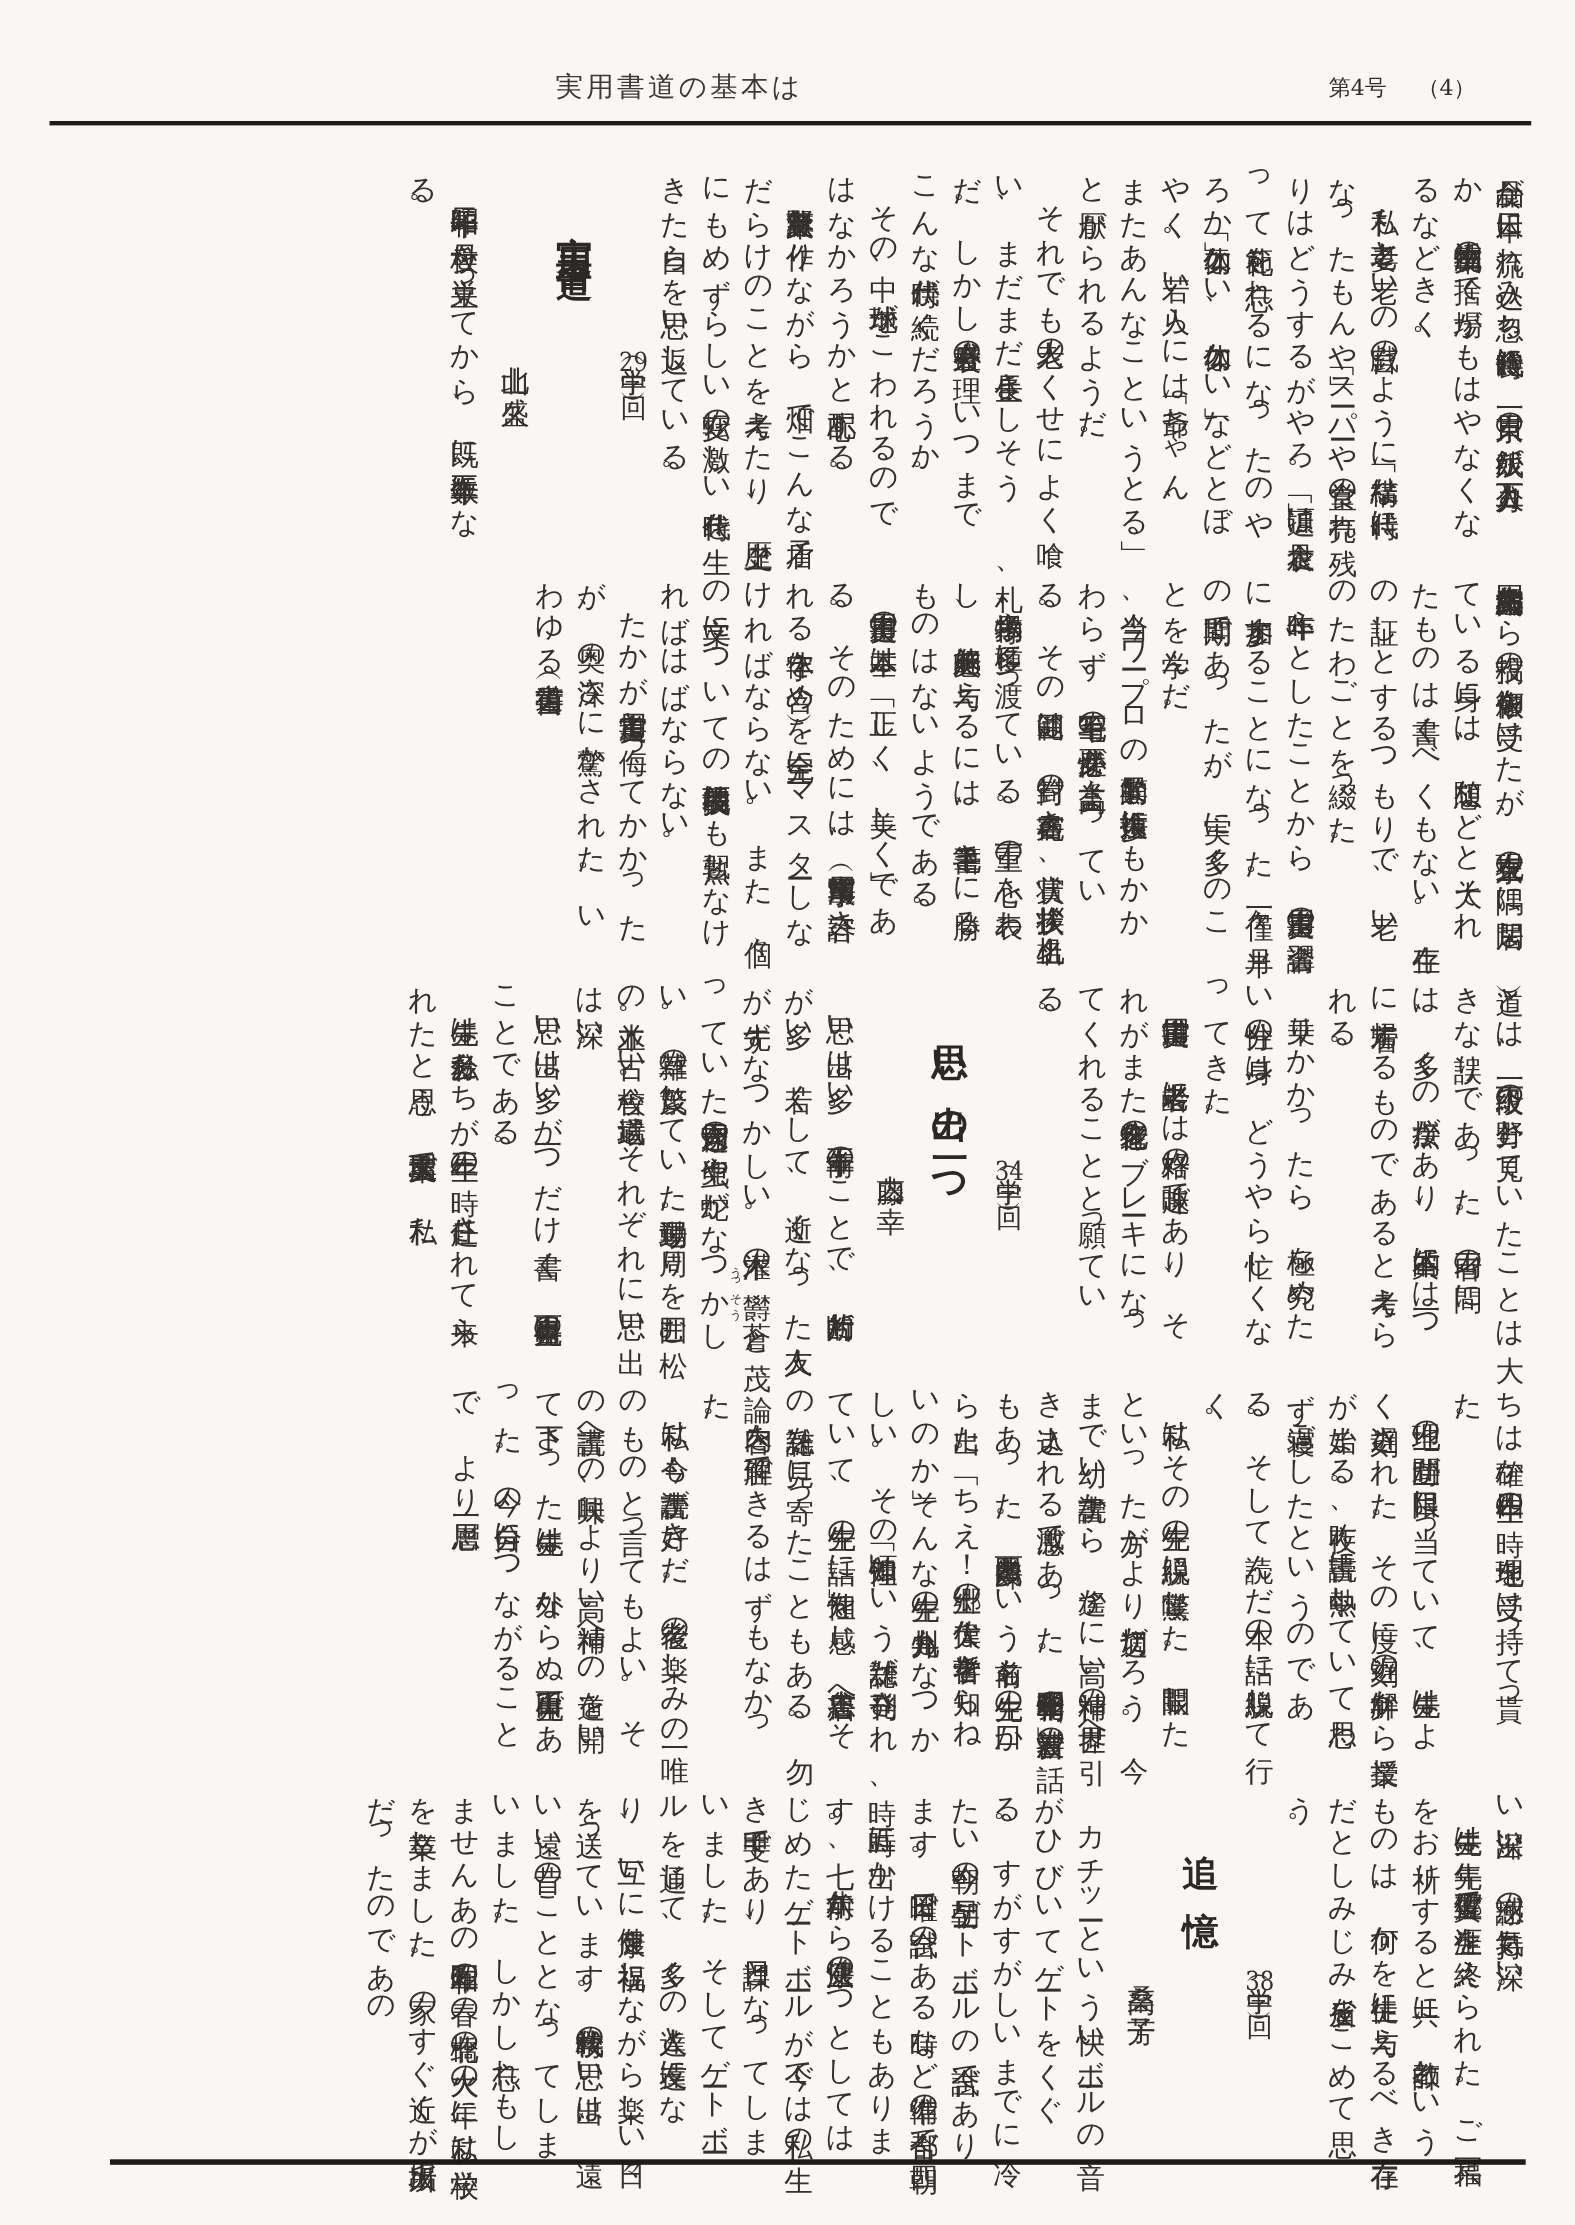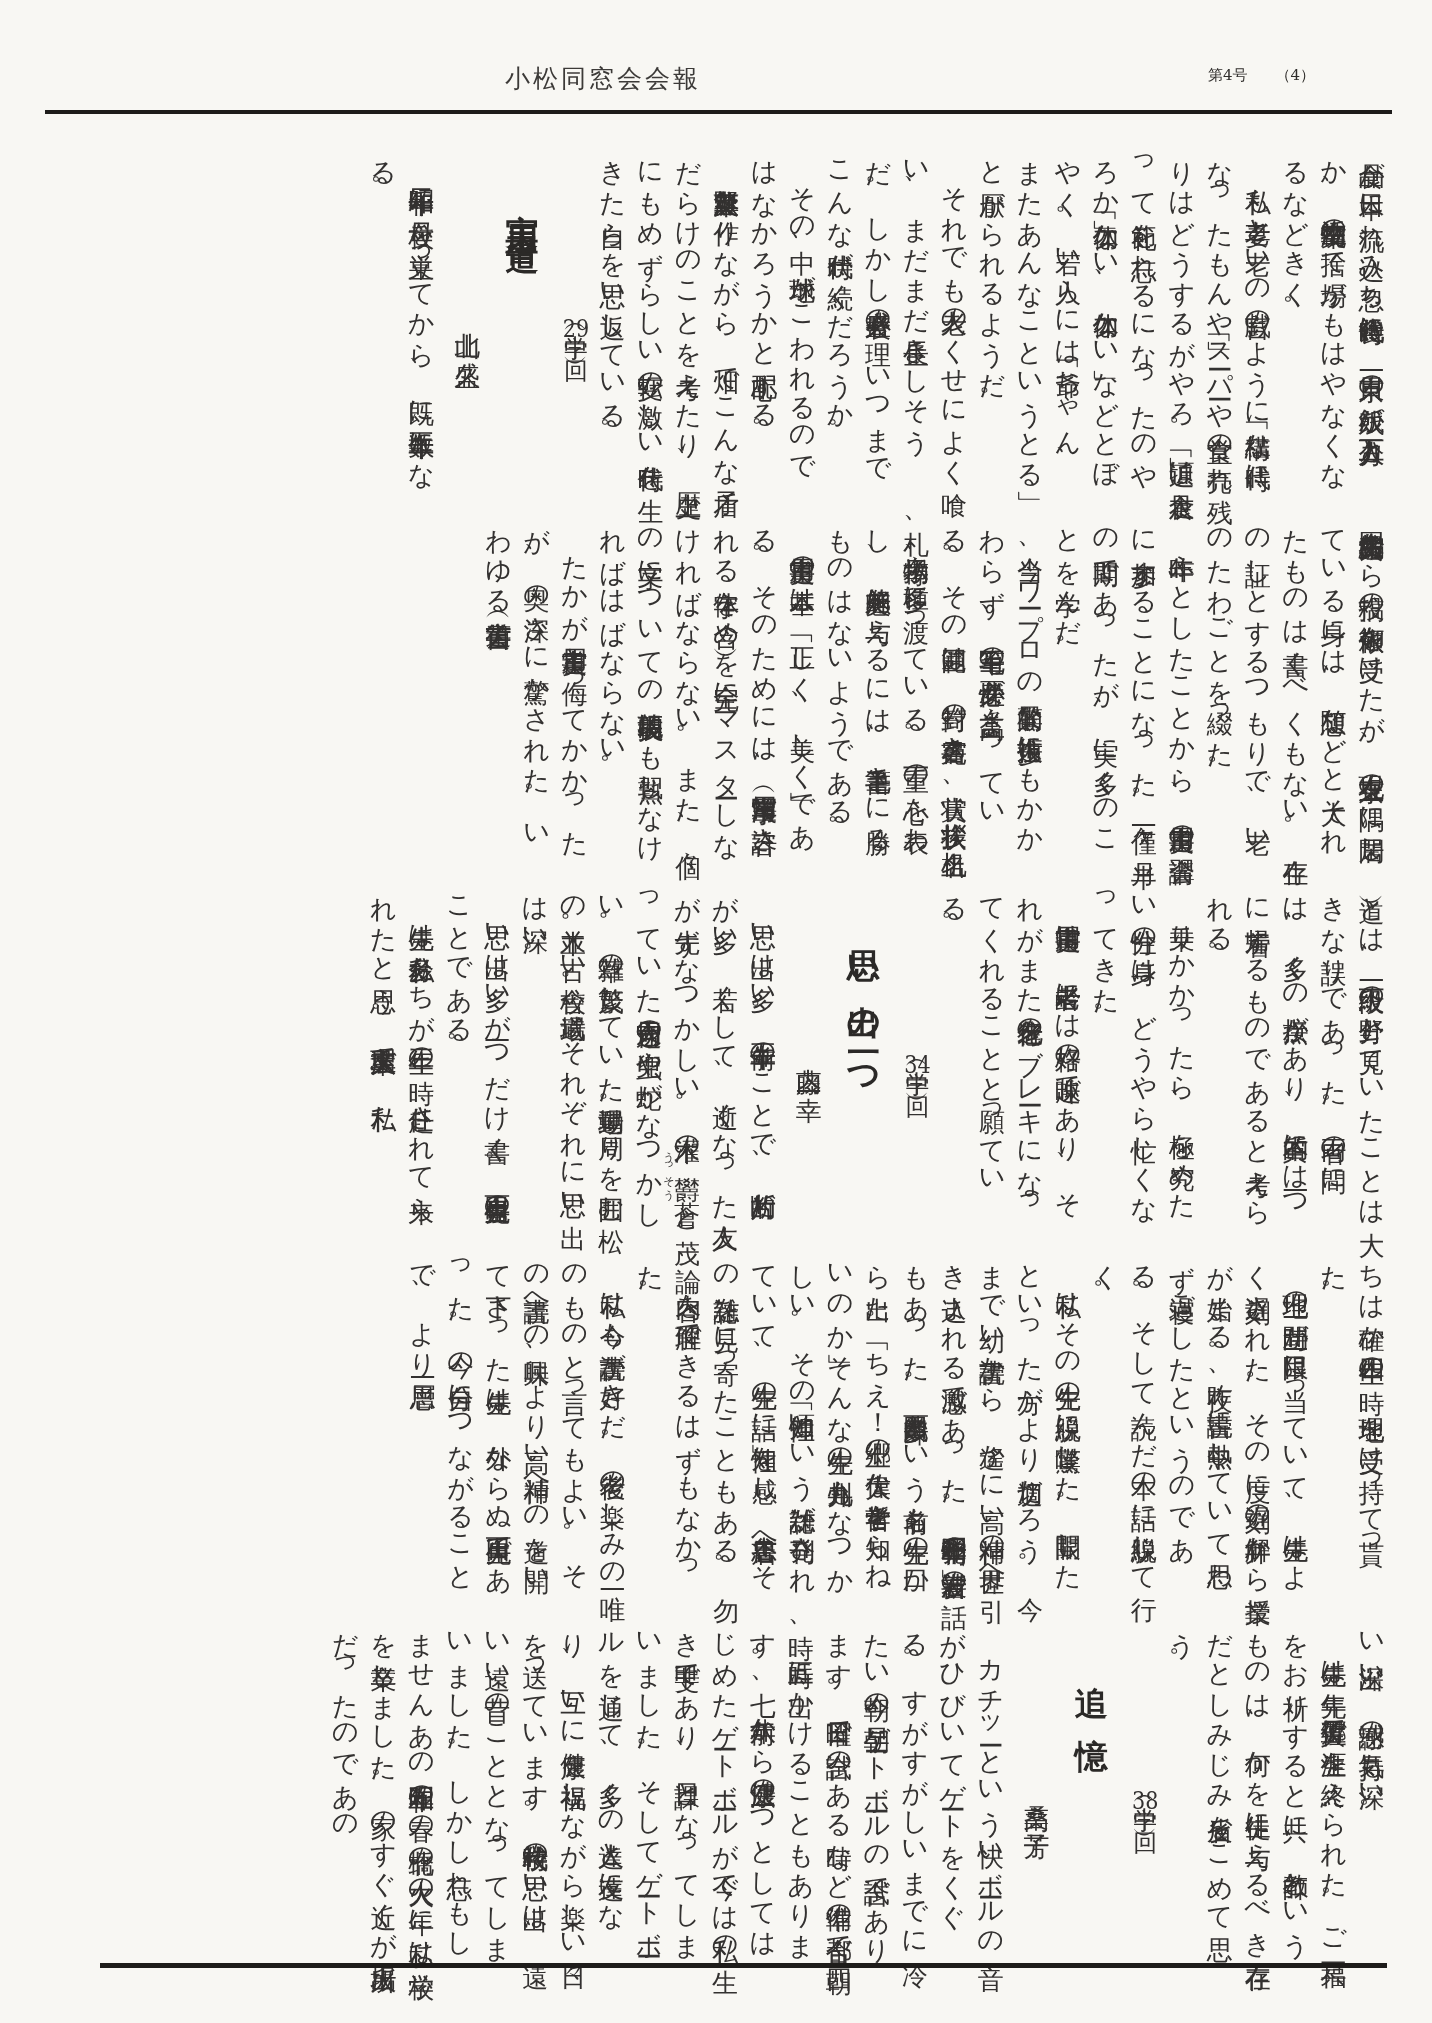--- a/index.html
+++ b/index.html
@@ -17,21 +17,21 @@
   }
   
   .newsletter-title{
     position:absolute;top:62px;left:505px;
     font-family:"DejaVu Sans","Liberation Sans",sans-serif;
     font-size:25px;letter-spacing:3px;font-weight:500;color:#3c3a38;
     white-space:nowrap;
   }
   .issue-block{
     position:absolute;top:66px;left:1208px;
-    font-size:15px;color:#2f2d2b;white-space:nowrap;
+    font-size:20px;color:#2f2d2b;white-space:nowrap;
     font-family:"DejaVu Serif","Liberation Serif",serif;
   }
   .issue-block .issue-label{margin-right:28px;}
   .rule-top{
     position:absolute;top:110px;left:45px;width:1347px;height:4px;
     background:#1e1c1a;
   }
   .rule-bottom{
     position:absolute;top:1963px;left:100px;width:1287px;height:5px;
     background:#1e1c1a;
@@ -76,21 +76,21 @@
   }
   .tcy{text-combine-upright:all;}
   ruby{ruby-position:under;}
   rt{font-size:11px;font-family:"DejaVu Sans","Liberation Sans",sans-serif;letter-spacing:0;}
 </style>
 </head>
 <body>
 
 <div class="page">
 
-  <div class="newsletter-title">小松同窓会会報</div>
+  <div class="newsletter-title">実用書道の基本は</div>
 
   <div class="issue-block">
     <span class="issue-label">第4号</span><span class="page-label">（4）</span>
   </div>
 
   <div class="rule-top"></div>
 
   <div class="content">
     <section class="band">
         <p class="cont">食品が日本に流れ込み忽ち飽食時代に。東京一日の残飯が五万人分とか、生活廃棄物の捨て場がもはやなくなるなどきく。</p>

